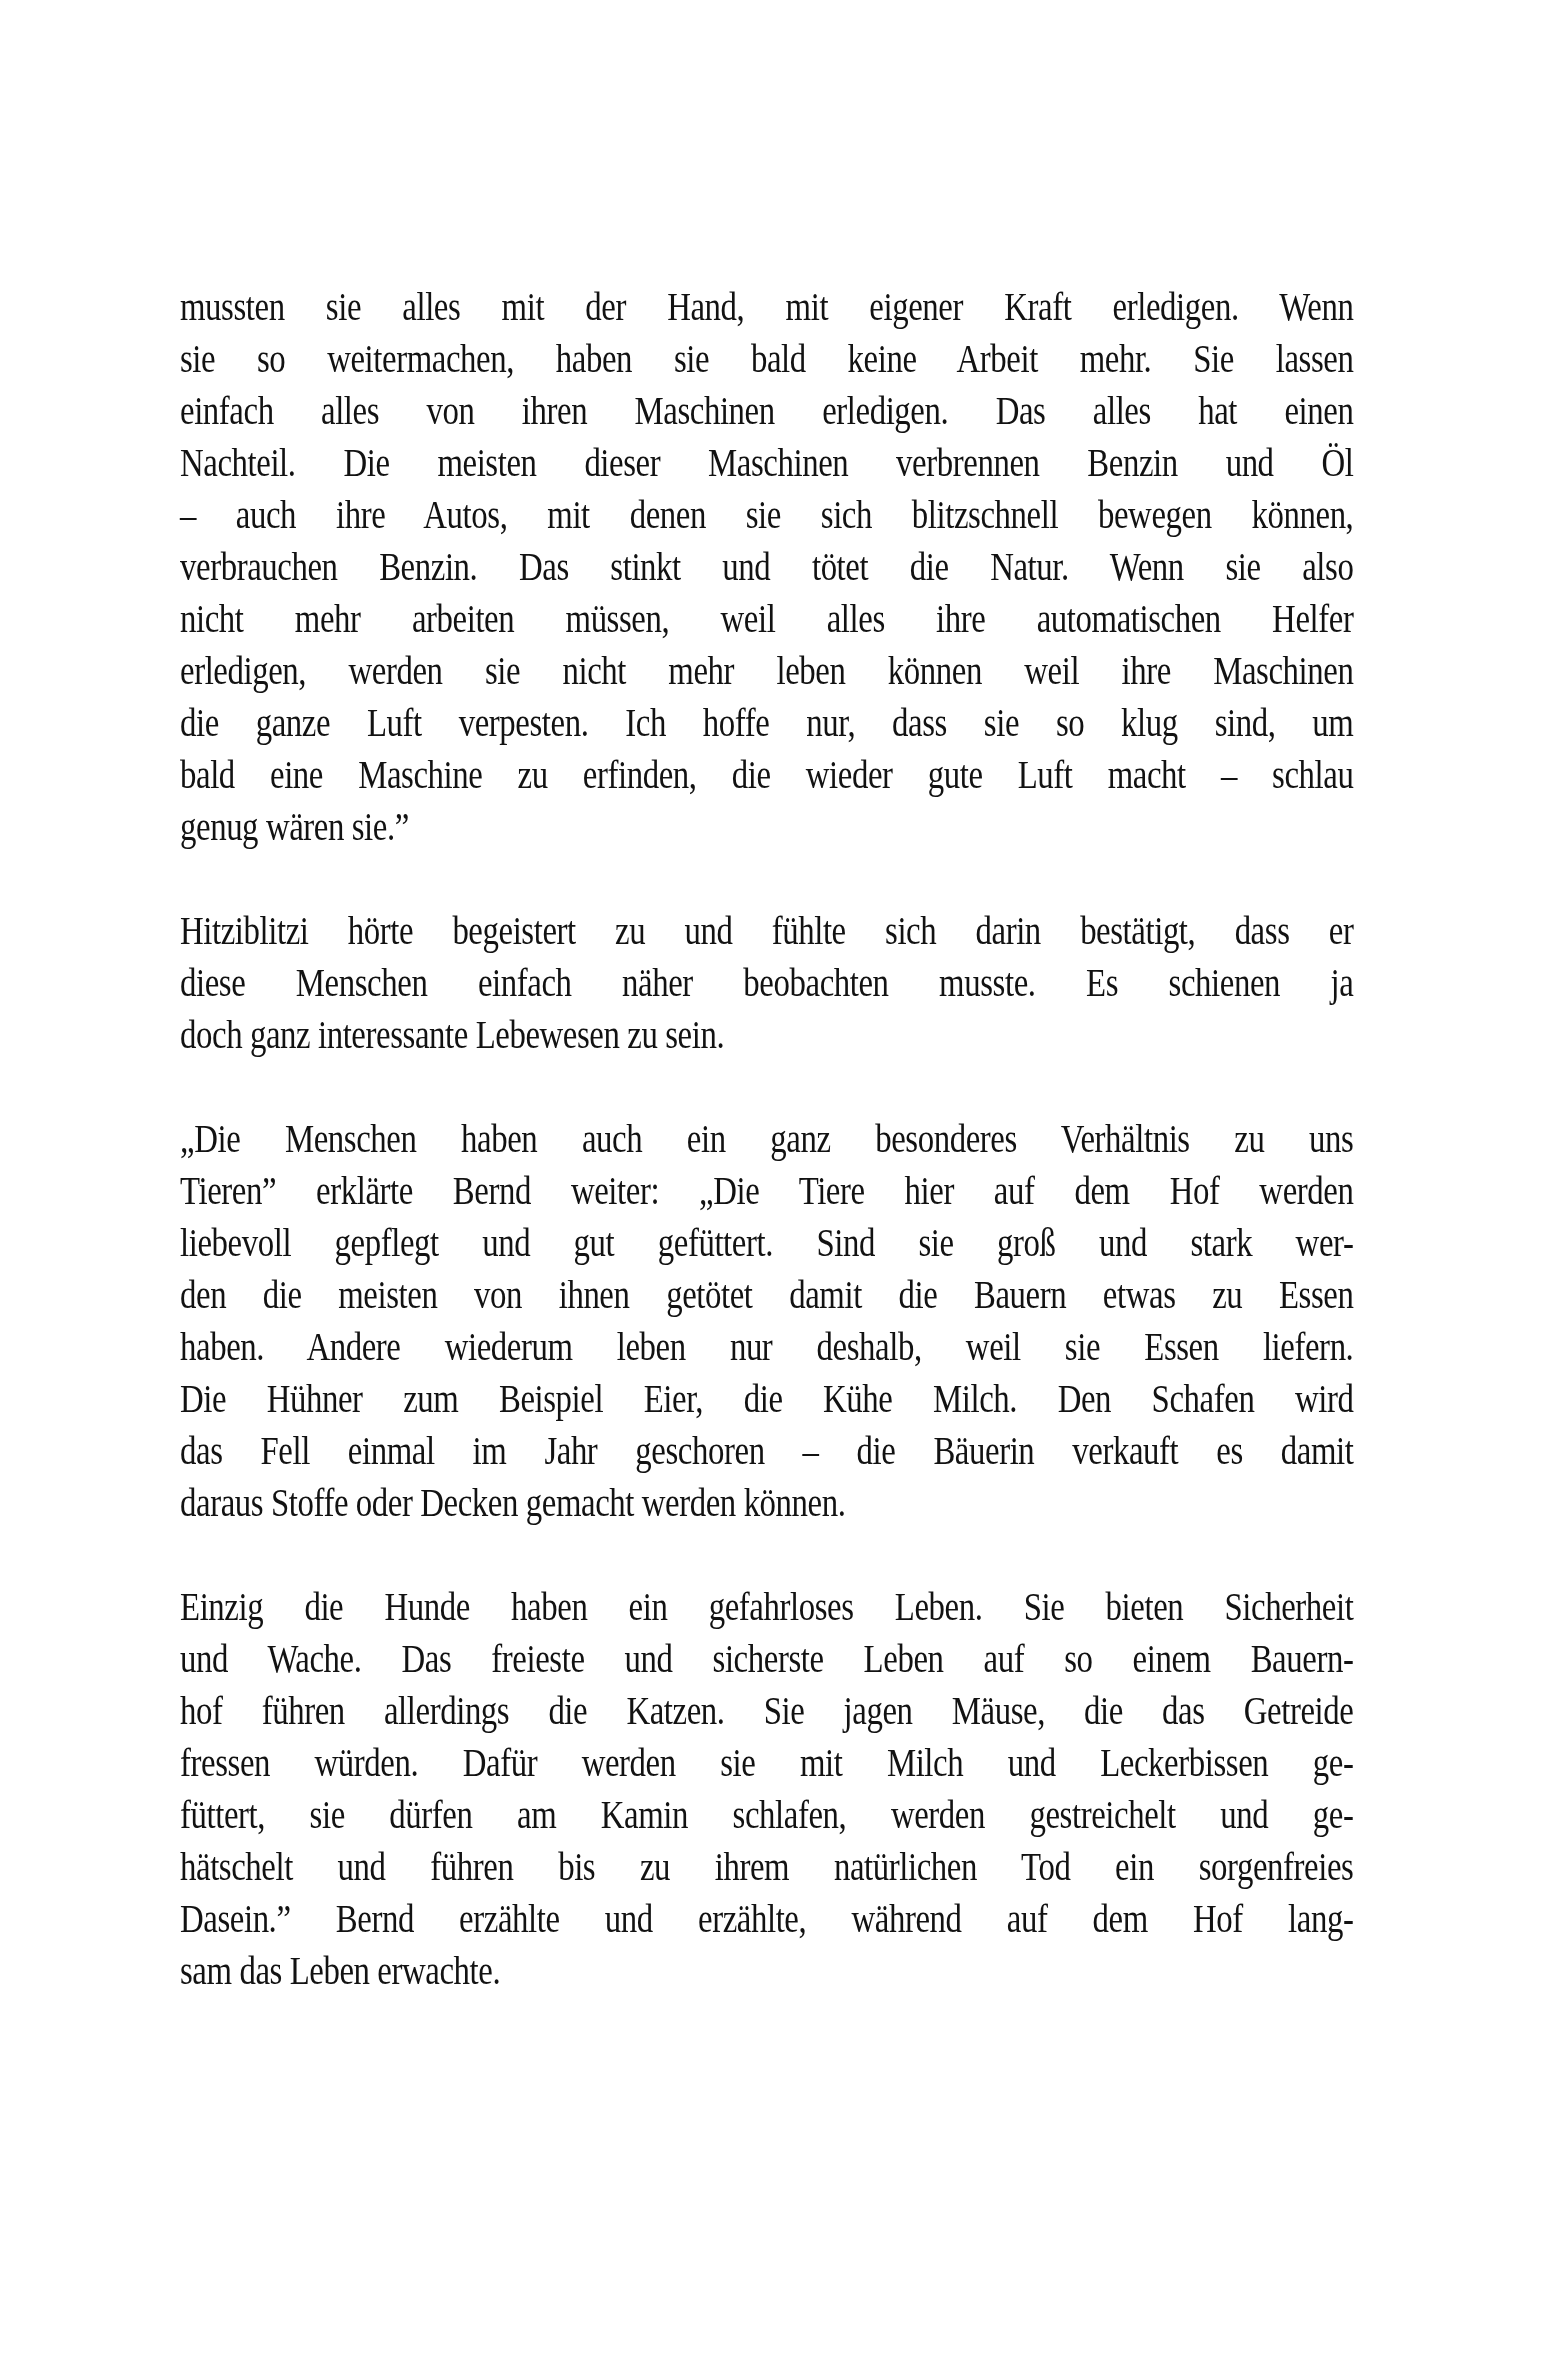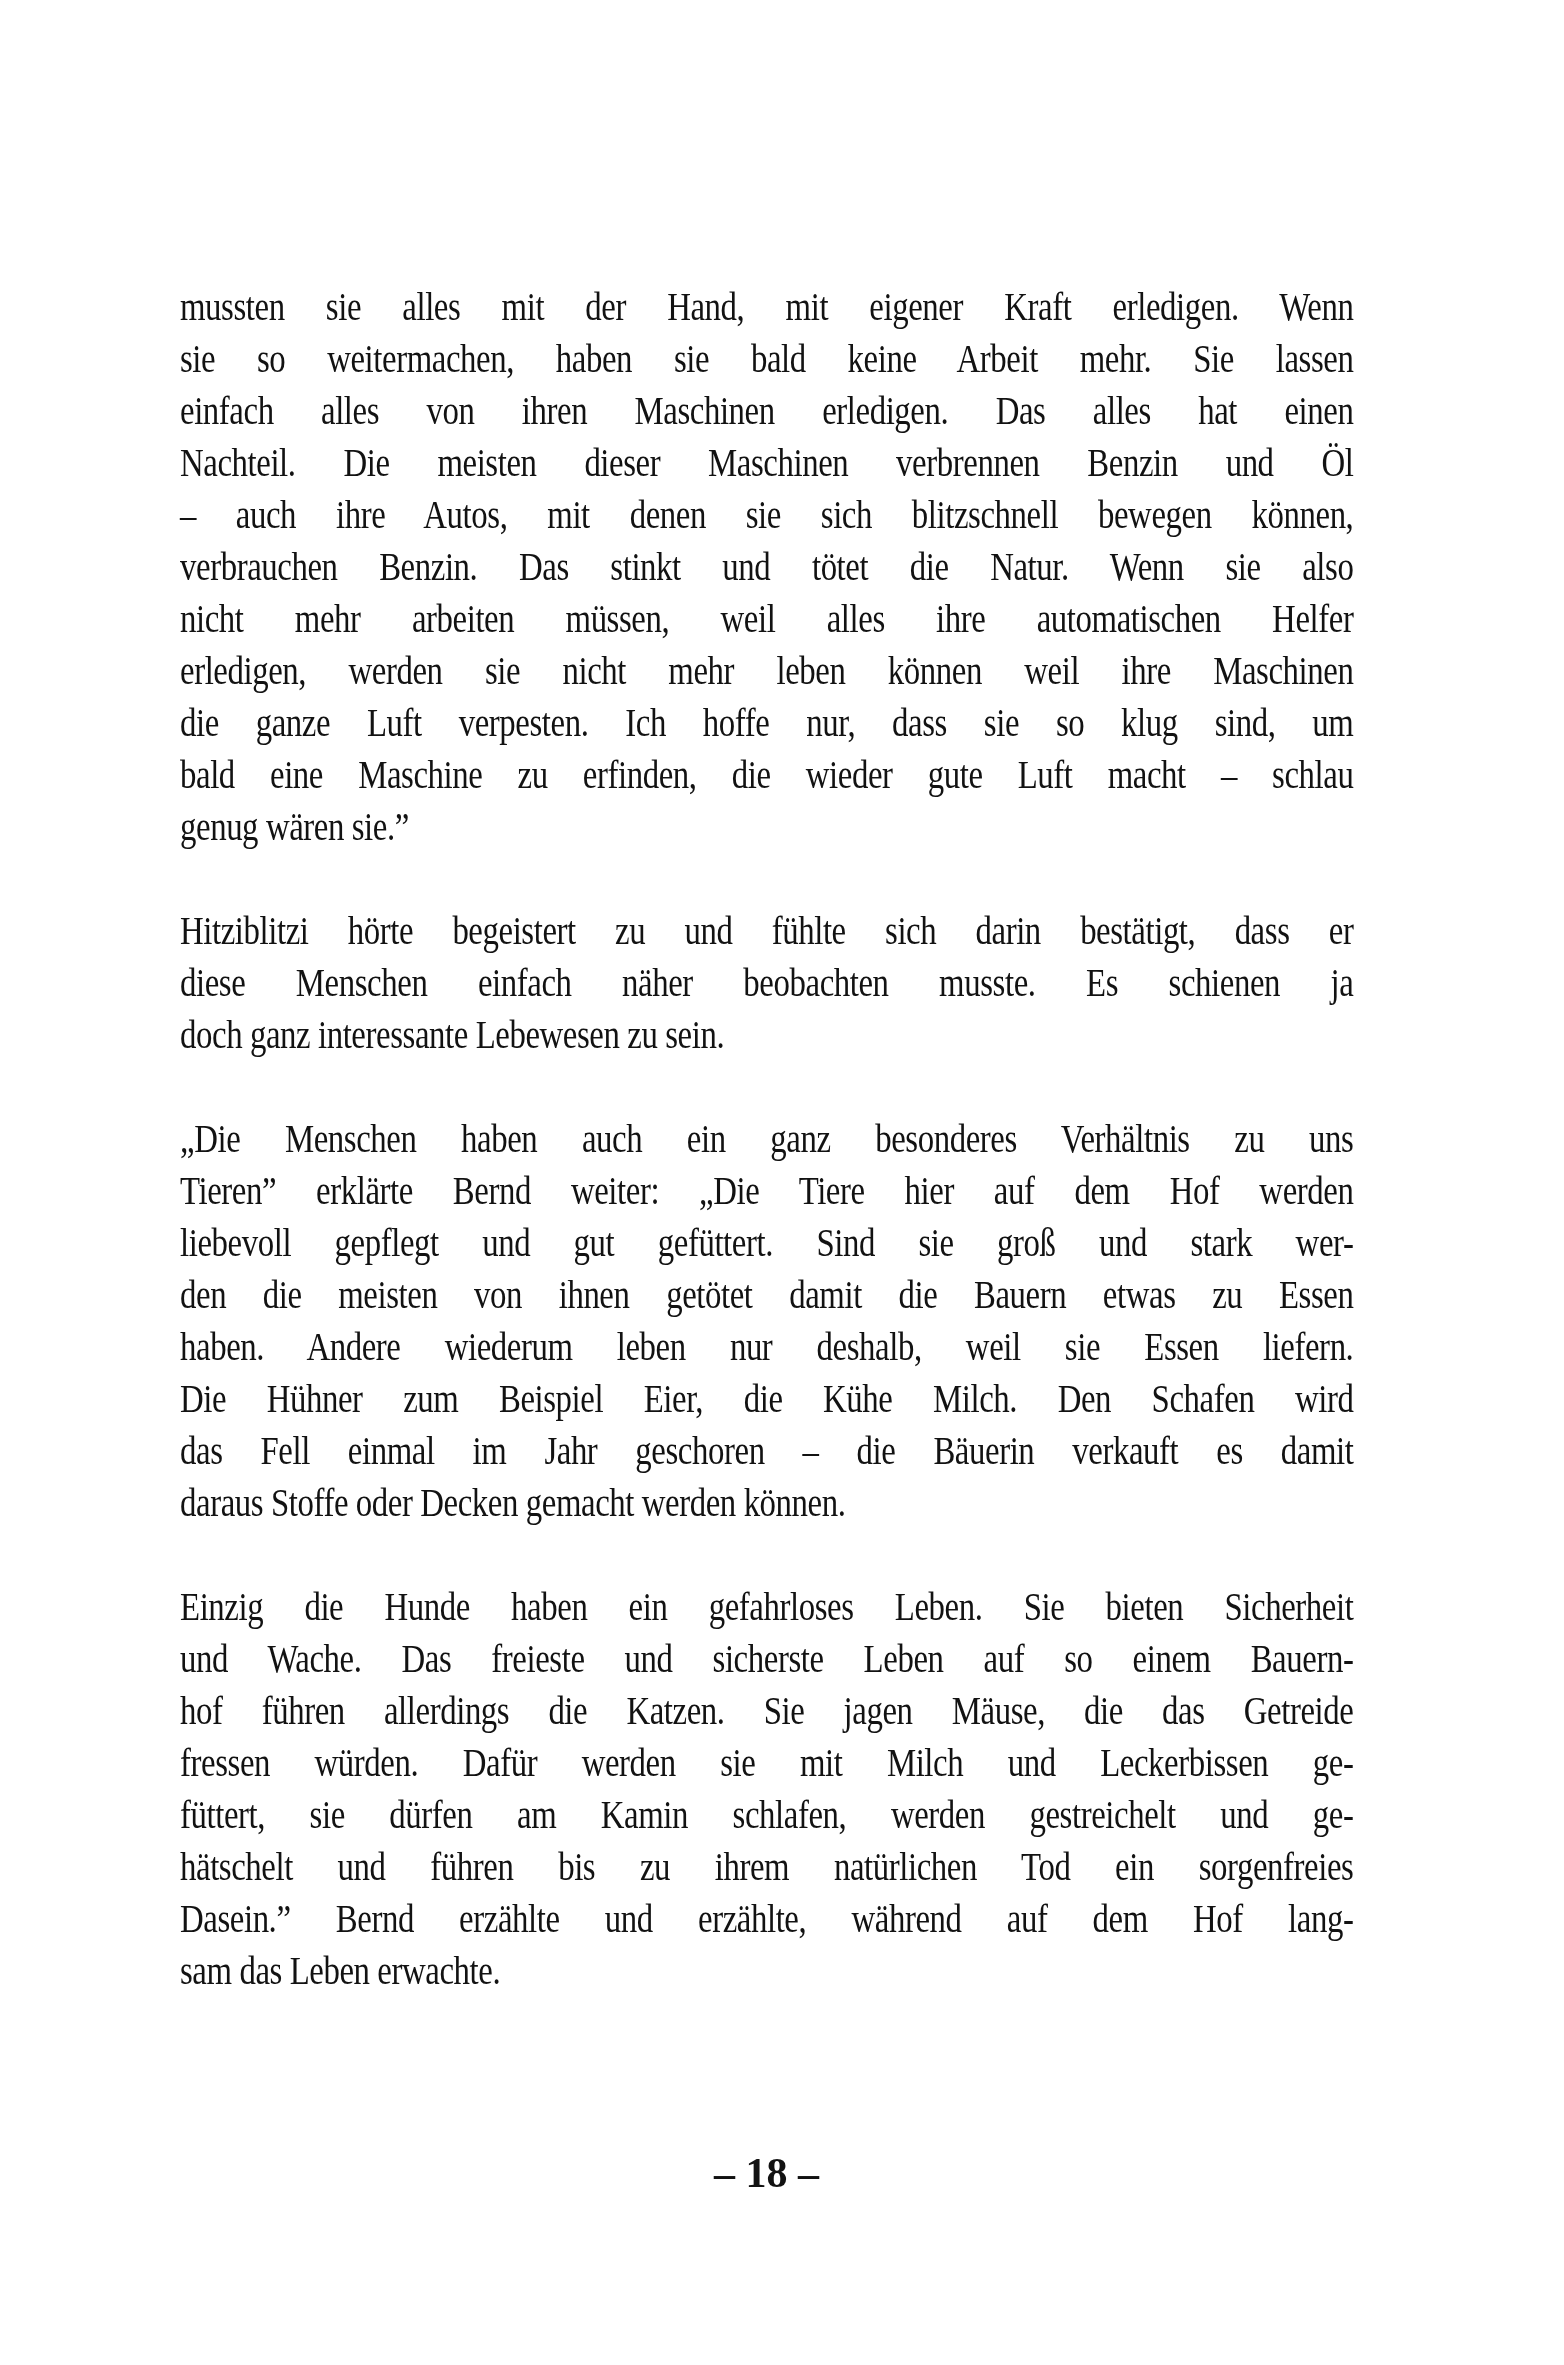--- a/index.html
+++ b/index.html
@@ -97,15 +97,14 @@
         <div class="line">Einzig die Hunde haben ein gefahrloses Leben. Sie bieten Sicherheit</div>
         <div class="line">und Wache. Das freieste und sicherste Leben auf so einem Bauern-</div>
         <div class="line">hof führen allerdings die Katzen. Sie jagen Mäuse, die das Getreide</div>
         <div class="line">fressen würden. Dafür werden sie mit Milch und Leckerbissen ge-</div>
         <div class="line">füttert, sie dürfen am Kamin schlafen, werden gestreichelt und ge-</div>
         <div class="line">hätschelt und führen bis zu ihrem natürlichen Tod ein sorgenfreies</div>
         <div class="line">Dasein.” Bernd erzählte und erzählte, während auf dem Hof lang-</div>
         <div class="line">sam das Leben erwachte.</div>
       </div>
   </div>
-  <div class="page-number">– 18 –</div>
 </div>
 
 
 </body></html>

